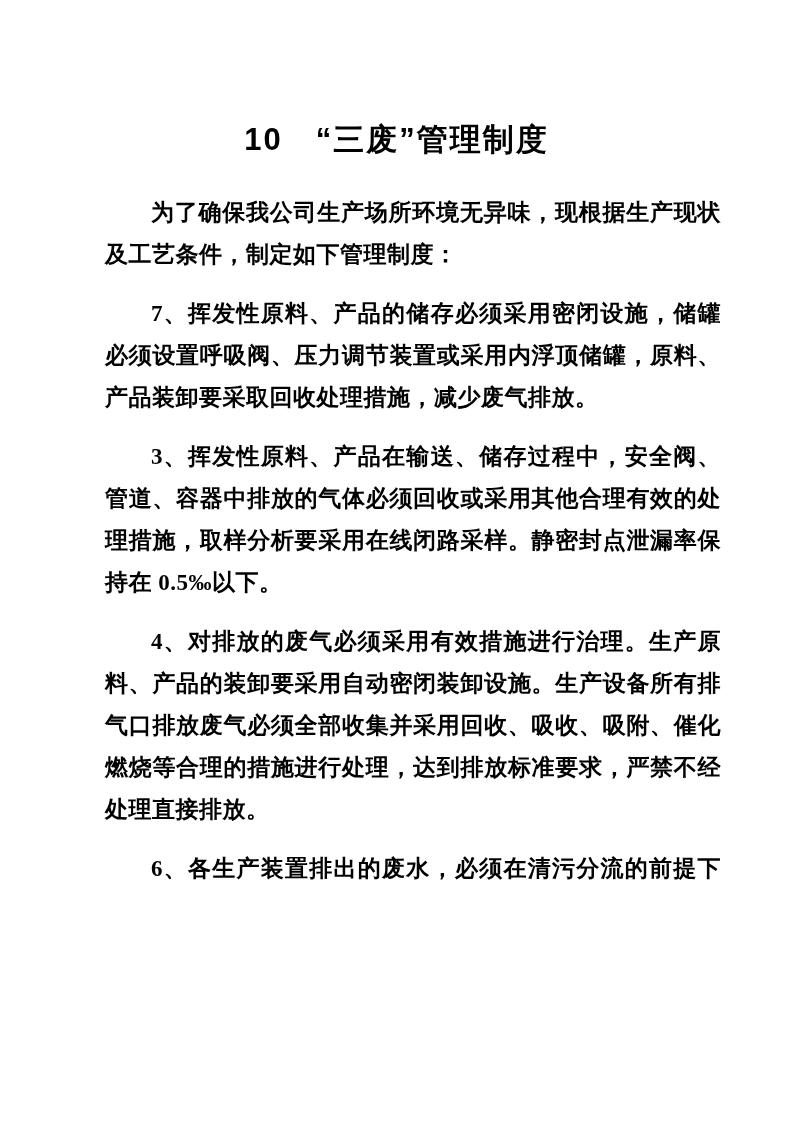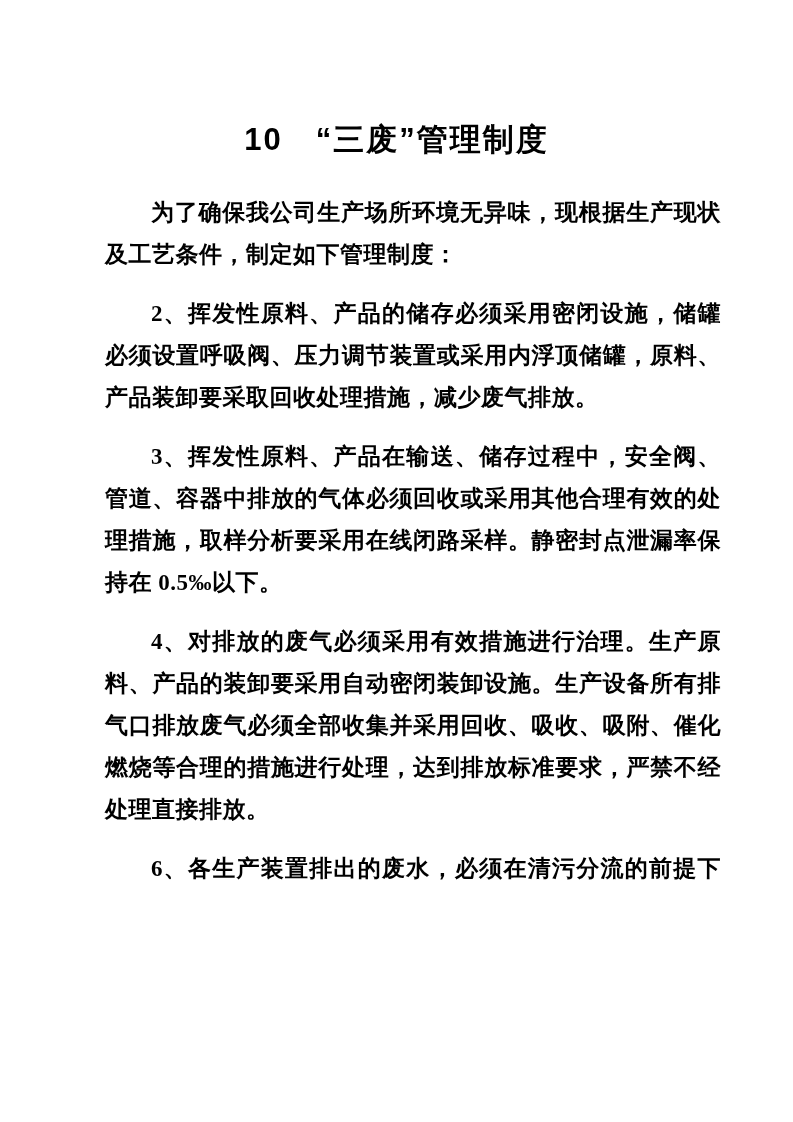--- a/index.html
+++ b/index.html
@@ -64,21 +64,21 @@
 </style>
 </head>
 <body>
 
 <div class="page">
 
   <h1 class="doc-title">10　“三废”管理制度</h1>
 
   <div class="doc-body">
       <p>为了确保我公司生产场所环境无异味，现根据生产现状及工艺条件，制定如下管理制度：</p>
-      <p>2、挥发性原料、产品的储存必须采用密闭设施，储罐必须设置呼吸阀、压力调节装置或采用内浮顶储罐，原料、产品装卸要采取回收处理措施，减少废气排放。</p>
+      <p>7、挥发性原料、产品的储存必须采用密闭设施，储罐必须设置呼吸阀、压力调节装置或采用内浮顶储罐，原料、产品装卸要采取回收处理措施，减少废气排放。</p>
       <p>3、挥发性原料、产品在输送、储存过程中，安全阀、管道、容器中排放的气体必须回收或采用其他合理有效的处理措施，取样分析要采用在线闭路采样。静密封点泄漏率保持在 0.5‰以下。</p>
       <p>4、对排放的废气必须采用有效措施进行治理。生产原料、产品的装卸要采用自动密闭装卸设施。生产设备所有排气口排放废气必须全部收集并采用回收、吸收、吸附、催化燃烧等合理的措施进行处理，达到排放标准要求，严禁不经处理直接排放。</p>
       <p>6、各生产装置排出的废水，必须在清污分流的前提下进行有效处理并达标排放。废水输送管道及废水储存、处理设施必须采取密闭措施并设</p>
     </div>
 
   <div class="page-footer">
     <span>第 36 页 共 70 页</span>
   </div>
 
   <div class="watermark">头条 @安全生产文库</div>

